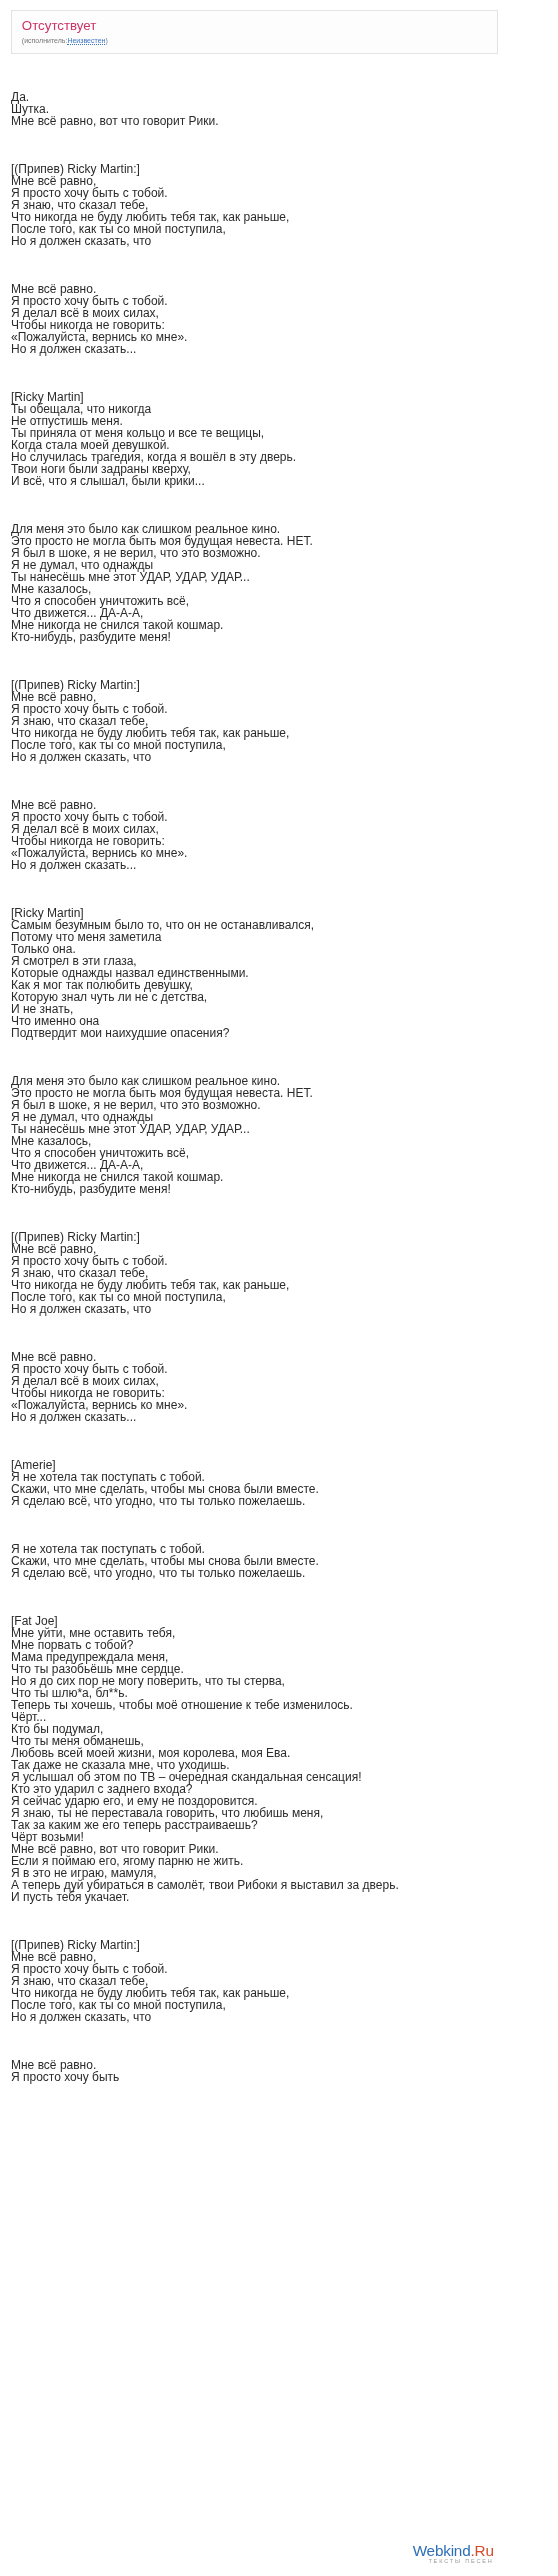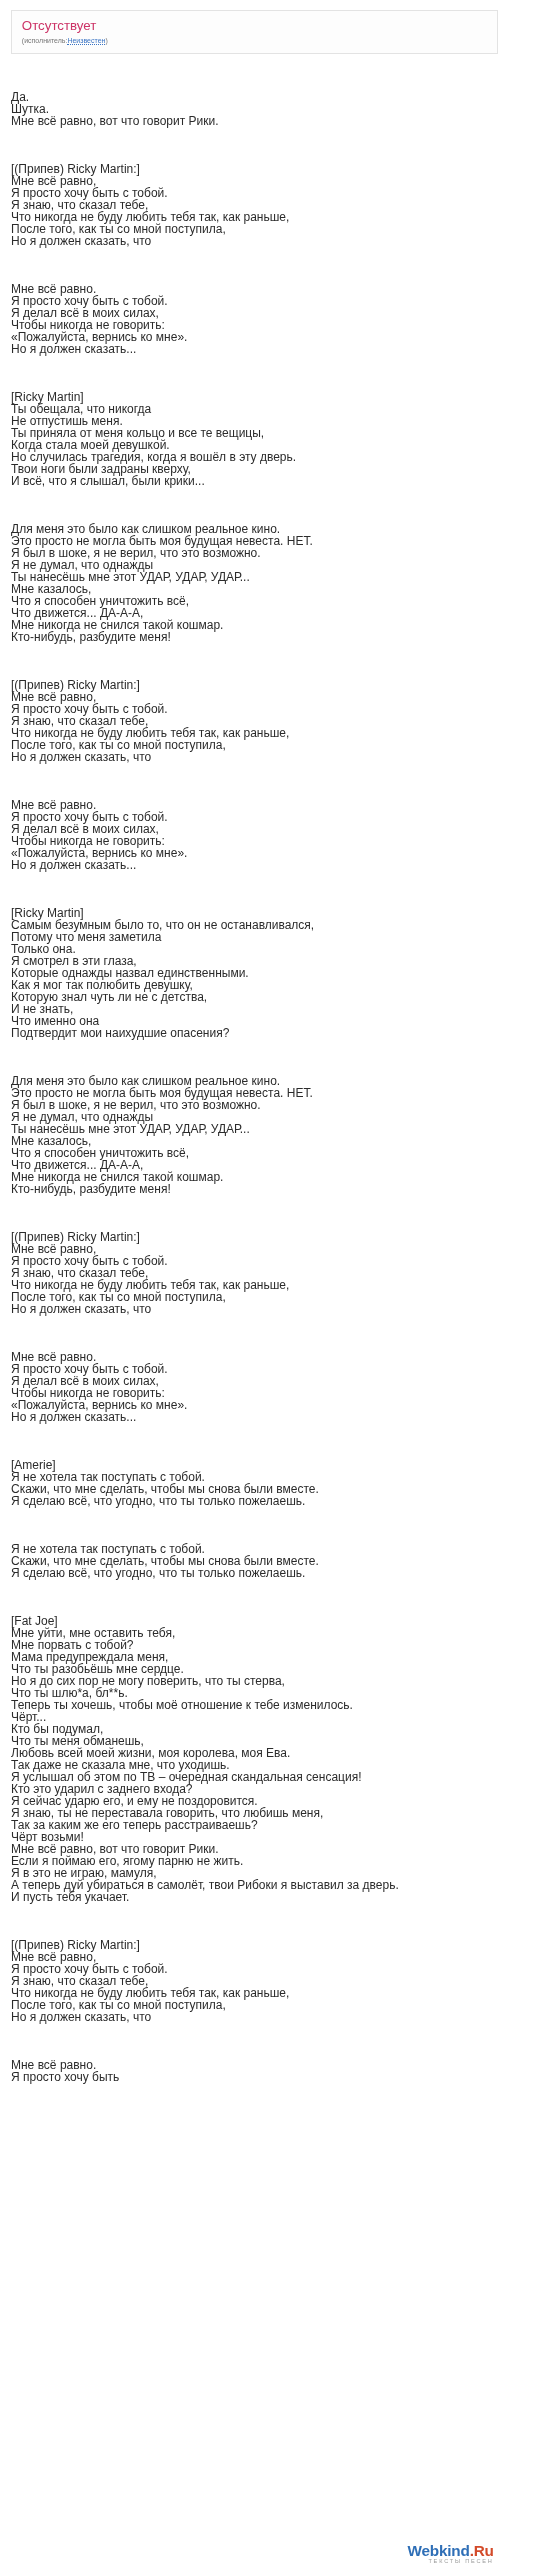--- a/index.html
+++ b/index.html
@@ -62,21 +62,21 @@
   }
   .footer-logo {
     position: absolute;
     right: 15.3px;
     bottom: 11px;
     text-align: right;
     line-height: 1;
   }
   .logo-text {
     font-size: 15.3px;
-    font-weight: bold;
+    font-weight: normal;
     letter-spacing: -0.2px;
     font-family: "Liberation Sans", sans-serif;
   }
   .logo-web { color: #2f6fb7; }
   .logo-kind { color: #2f6fb7; }
   .logo-ru { color: #d34b2a; }
   .logo-sub {
     font-size: 5.6px;
     color: #9a9a9a;
     letter-spacing: 1.8px;

